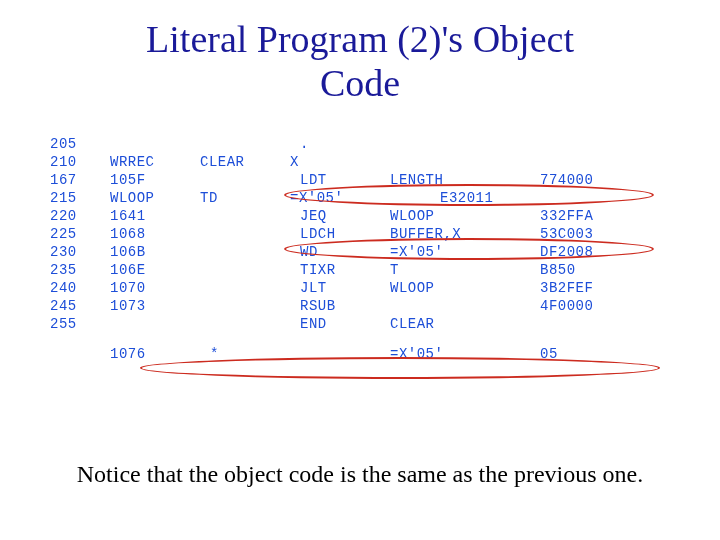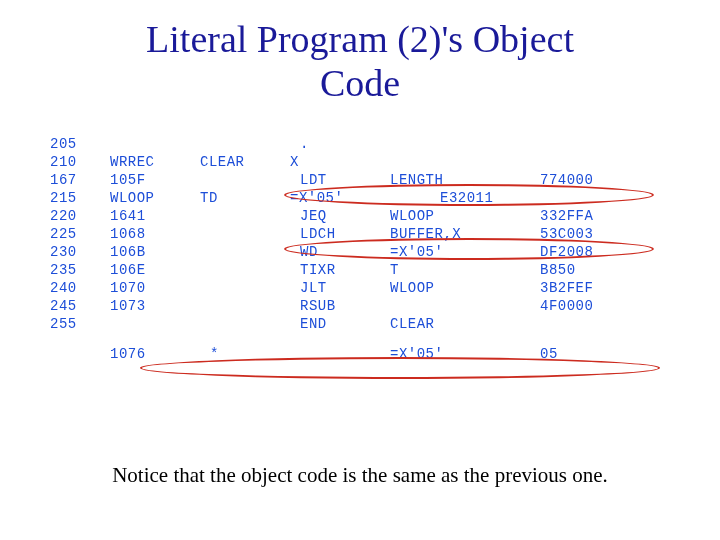--- a/index.html
+++ b/index.html
@@ -48,21 +48,21 @@
     border-radius: 50% / 50%;
     background: transparent;
     pointer-events: none;
   }
   .caption {
     position: absolute;
     bottom: 52px;
     left: 0;
     right: 0;
     text-align: center;
-    font-size: 21px;
+    font-size: 24px;
     color: #000;
   }
 </style>
 </head>
 <body>
 
 <h1 class="title">
   <span>Literal Program (2)'s Object</span><br>
   <span>Code</span>
 </h1>

